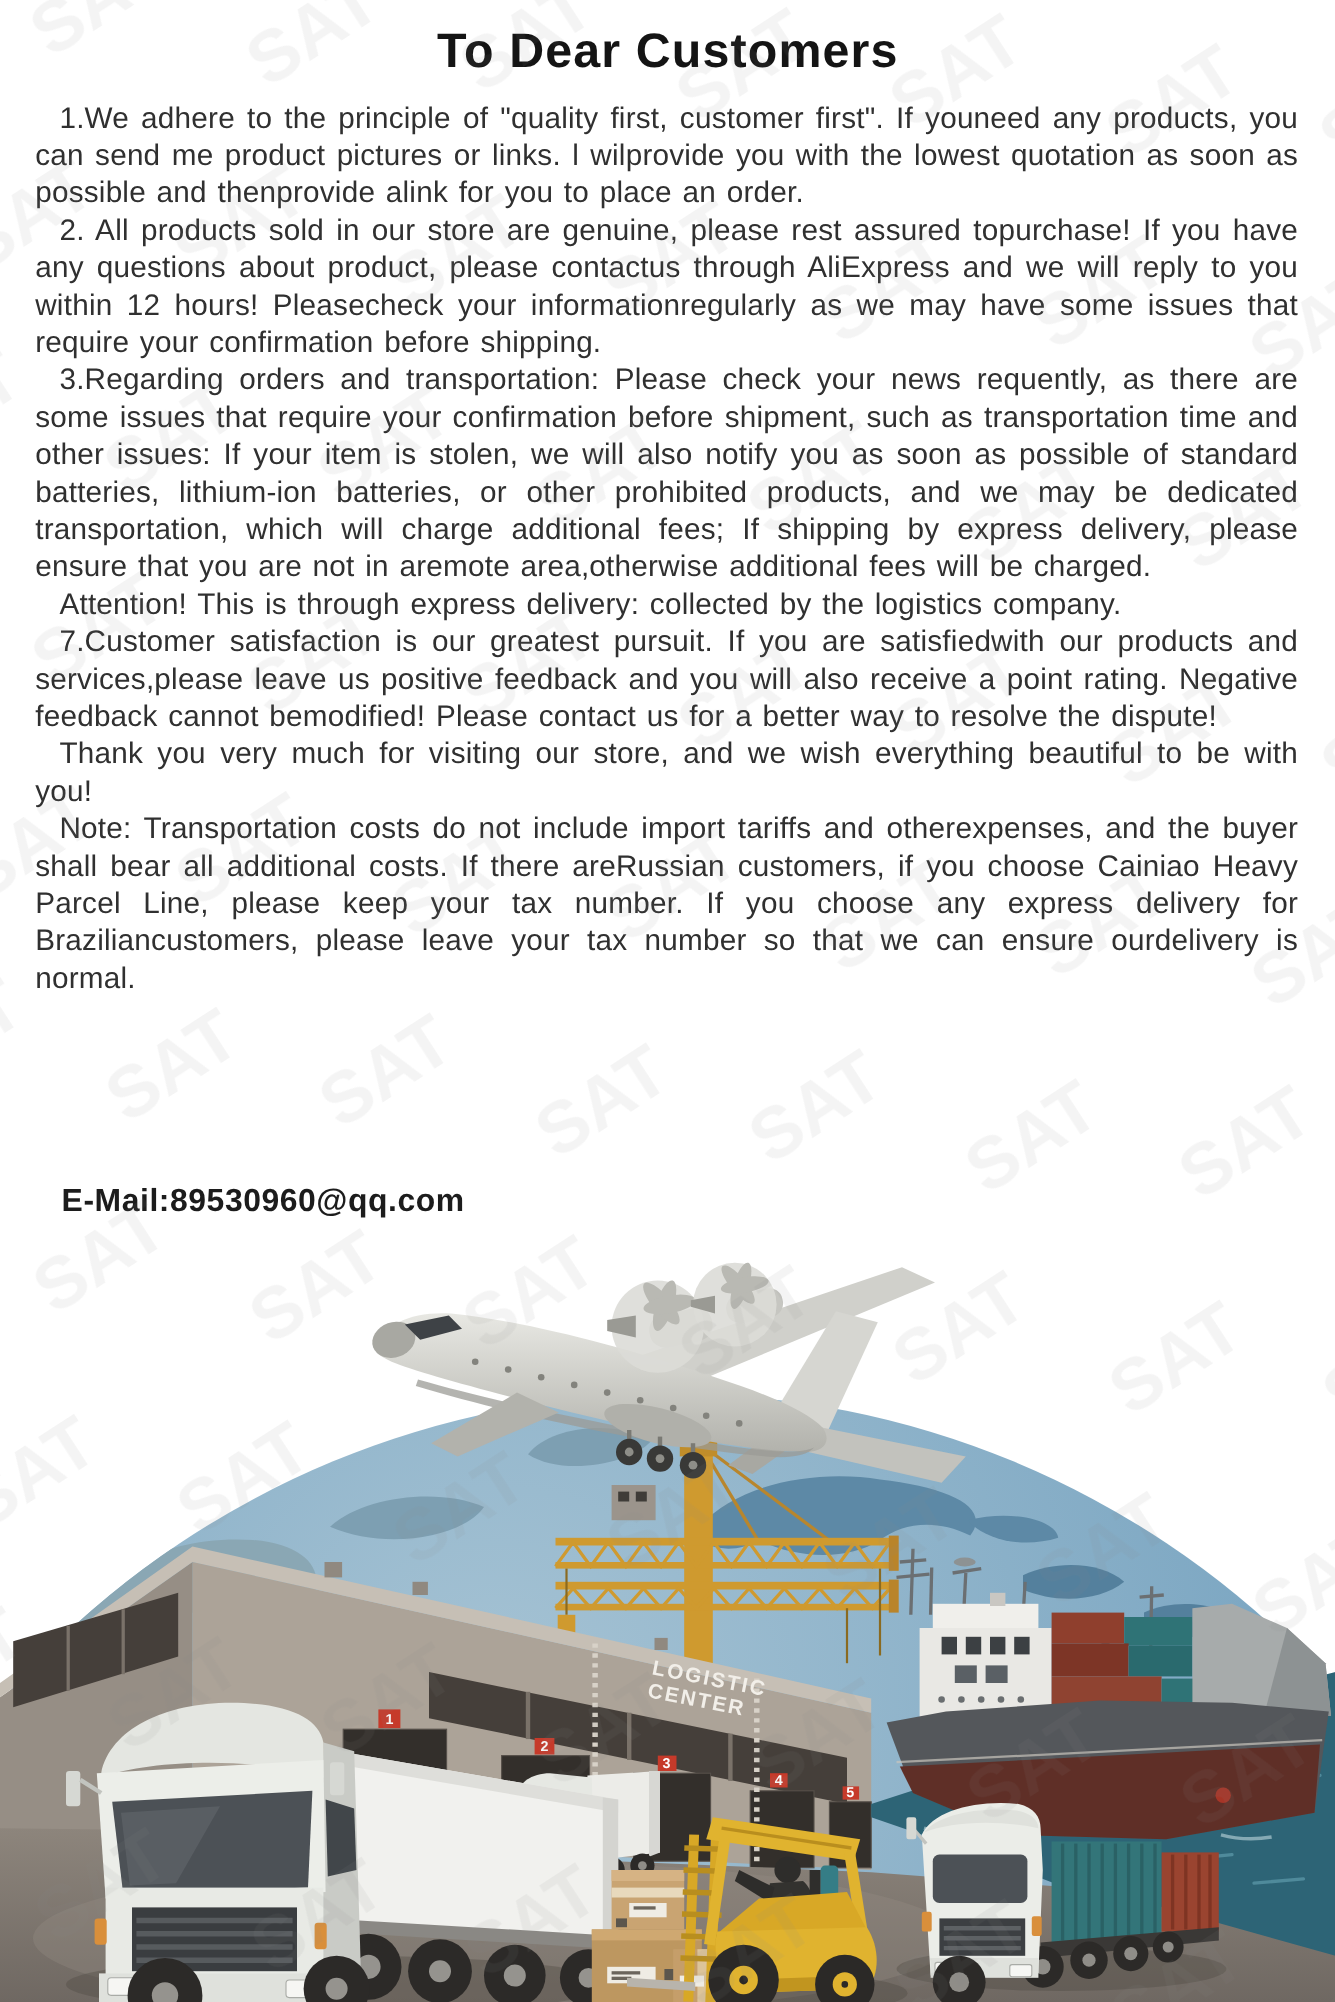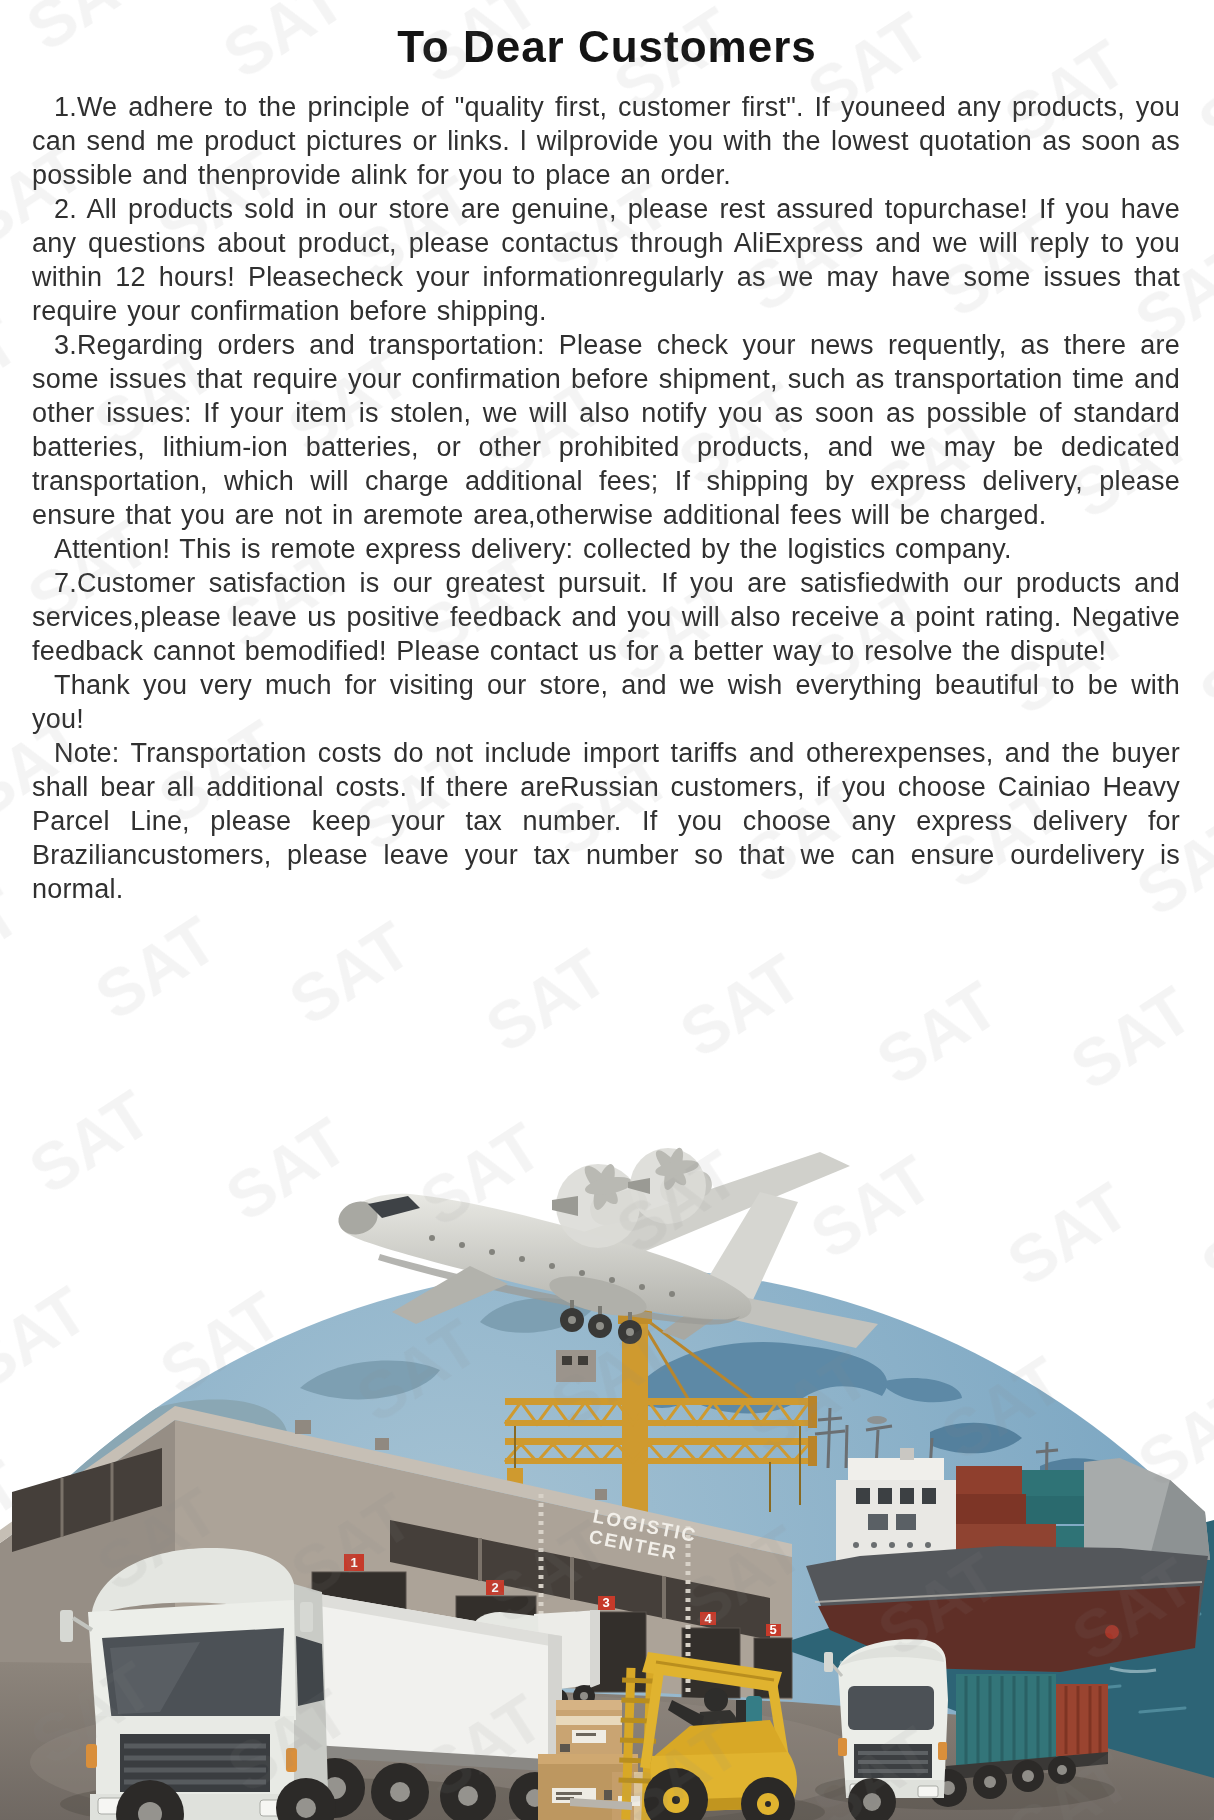--- a/index.html
+++ b/index.html
@@ -413,26 +413,27 @@
       </g>
     </g>
   </svg>
 
   <div class="textlayer">
     <div class="title">To Dear Customers</div>
     <div class="body-text">
       <p>1.We adhere to the principle of "quality first, customer first". If youneed any products, you can send me product pictures or links. l wilprovide you with the lowest quotation as soon as possible and thenprovide alink for you to place an order.</p>
       <p>2. All products sold in our store are genuine, please rest assured topurchase! If you have any questions about product, please contactus through AliExpress and we will reply to you within 12 hours! Pleasecheck your informationregularly as we may have some issues that require your confirmation before shipping.</p>
       <p>3.Regarding orders and transportation: Please check your news requently, as there are some issues that require your confirmation before shipment, such as transportation time and other issues: If your item is stolen, we will also notify you as soon as possible of standard batteries, lithium-ion batteries, or other prohibited products, and we may be dedicated transportation, which will charge additional fees;  If shipping by express delivery, please ensure that you are not in aremote area,otherwise additional fees will be charged.</p>
-      <p>Attention! This is remote express delivery: collected by the logistics company.</p>
+      <p>Attention! This is through express delivery: collected by the logistics company.</p>
       <p>7.Customer satisfaction is our greatest pursuit. If you are satisfiedwith our products and services,please leave us positive feedback and you will also receive a point rating. Negative feedback cannot bemodified! Please contact us for a better way to resolve the dispute!</p>
       <p>Thank you very much for visiting our store, and we wish everything beautiful to be with you!</p>
       <p>Note: Transportation costs do not include import tariffs and otherexpenses, and the buyer shall bear all additional costs. If there areRussian customers, if you choose Cainiao Heavy Parcel Line, please keep your tax number. If you choose any express delivery for Braziliancustomers, please leave your tax number so that we can ensure ourdelivery is normal.</p>
     </div>
   </div>
+  <div class="contact email">E-Mail:89530960@qq.com</div>
 
   <svg class="watermark" width="1214" height="1820" viewBox="0 0 1214 1820">
     <defs>
       <pattern id="wm" patternUnits="userSpaceOnUse" width="310" height="240" patternTransform="rotate(-33)">
         <text x="10" y="70" font-family="Liberation Sans, sans-serif" font-size="66" font-weight="bold" fill="#8a8a8a">SAT</text>
         <text x="160" y="200" font-family="Liberation Sans, sans-serif" font-size="66" font-weight="bold" fill="#8a8a8a">SAT</text>
       </pattern>
     </defs>
     <rect x="0" y="0" width="1214" height="1820" fill="url(#wm)"></rect>
   </svg>

